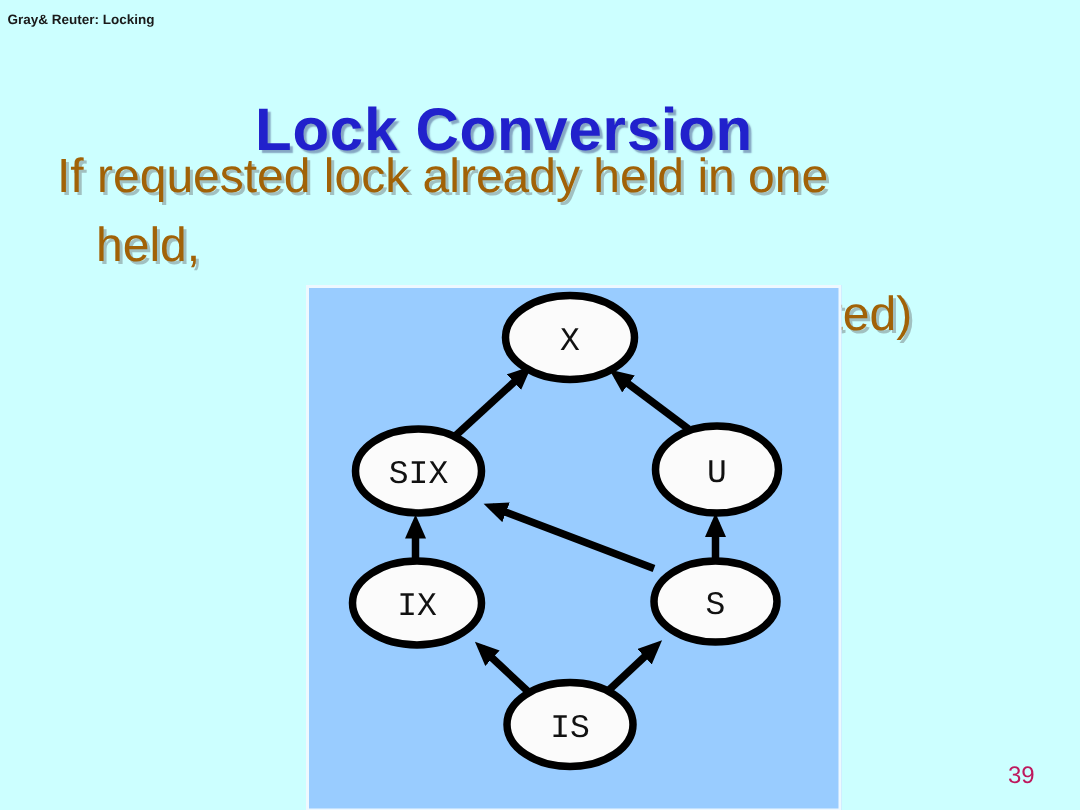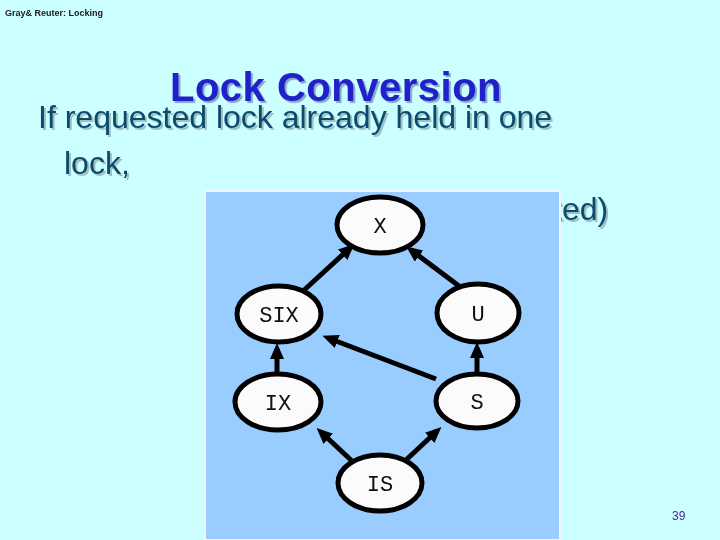--- a/index.html
+++ b/index.html
@@ -10,21 +10,21 @@
     font-size:9px;font-weight:bold;color:#1a1a1a;letter-spacing:0;
   }
   .slide-title{
     position:absolute;left:170px;top:25px;
     font-size:40px;font-weight:bold;letter-spacing:0.5px;
     text-shadow:2px 2px 1px rgba(0,0,80,0.35);
     white-space:nowrap;
   }
   .body-line{
     position:absolute;
-    font-size:32px;color:#0c4a6e;
+    font-size:32px;color:#a16207;
     text-shadow:2px 2px 0 rgba(125,140,140,0.55);
     white-space:nowrap;z-index:1;
   }
   .line1{left:38px;top:99px;}
   .line2{left:64px;top:145px;}
   .line3-left{left:64px;top:191px;}
   .line3-right{left:553px;top:191px;}
   .diagram-box{
     position:absolute;left:204px;top:190px;width:353px;height:347px;
     border:2px solid #eef8ff;box-sizing:content-box;
@@ -35,32 +35,32 @@
     z-index:3;pointer-events:none;
   }
   .edge{stroke-width:5;fill:none;marker-end:url(#arrowhead);}
   .node-ellipse{stroke-width:5;}
   .node-label{
     font-family:"Liberation Mono","DejaVu Sans Mono",monospace;
     font-size:22px;fill:#111;text-anchor:middle;
   }
   .page-number{
     position:absolute;left:672px;top:509px;
-    font-size:12px;color:#4c1d95;z-index:4;
+    font-size:16px;color:#be185d;z-index:4;
   }
 </style>
 </head>
 <body>
 
 <div class="slide" style="background: rgb(204, 255, 255);">
   <div class="slide-header">Gray&amp; Reuter: Locking</div>
   <div class="slide-title" style="color: rgb(33, 33, 204); margin-top: 40px;">Lock Conversion</div>
 
   <div class="body-line line1">If requested lock already held in one</div>
-  <div class="body-line line2">lock,</div>
+  <div class="body-line line2">held,</div>
   <div class="body-line line3-right">ted)</div>
 
   <div class="diagram-box" style="background: rgb(153, 204, 255);"></div>
 
   <svg class="lattice-svg" id="lattice-svg" viewBox="0 0 720 540" xmlns="http://www.w3.org/2000/svg">
     <defs>
       <marker id="arrowhead" markerUnits="userSpaceOnUse" markerWidth="22" markerHeight="18" refX="10" refY="7" orient="auto">
         <path d="M0,0 L16,7 L0,14 Z" fill="#000000"></path>
       </marker>
     </defs>

